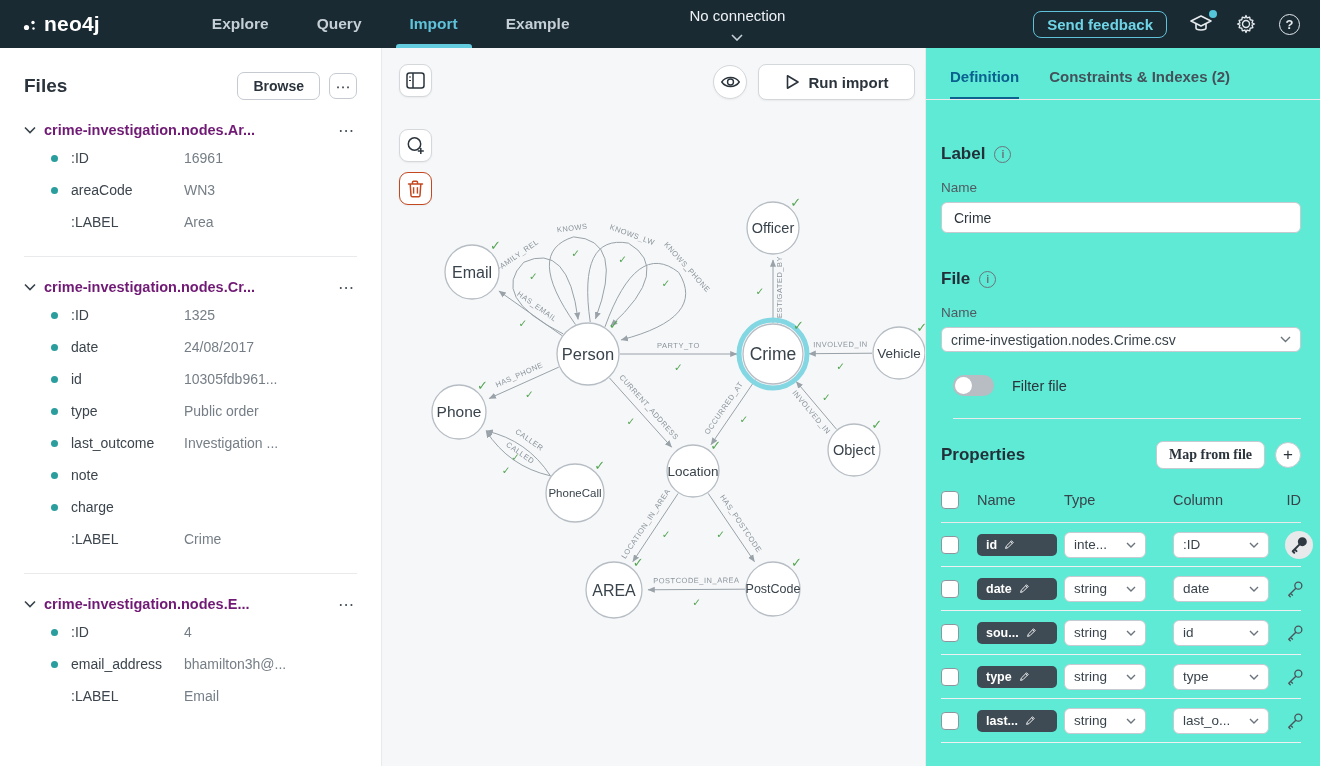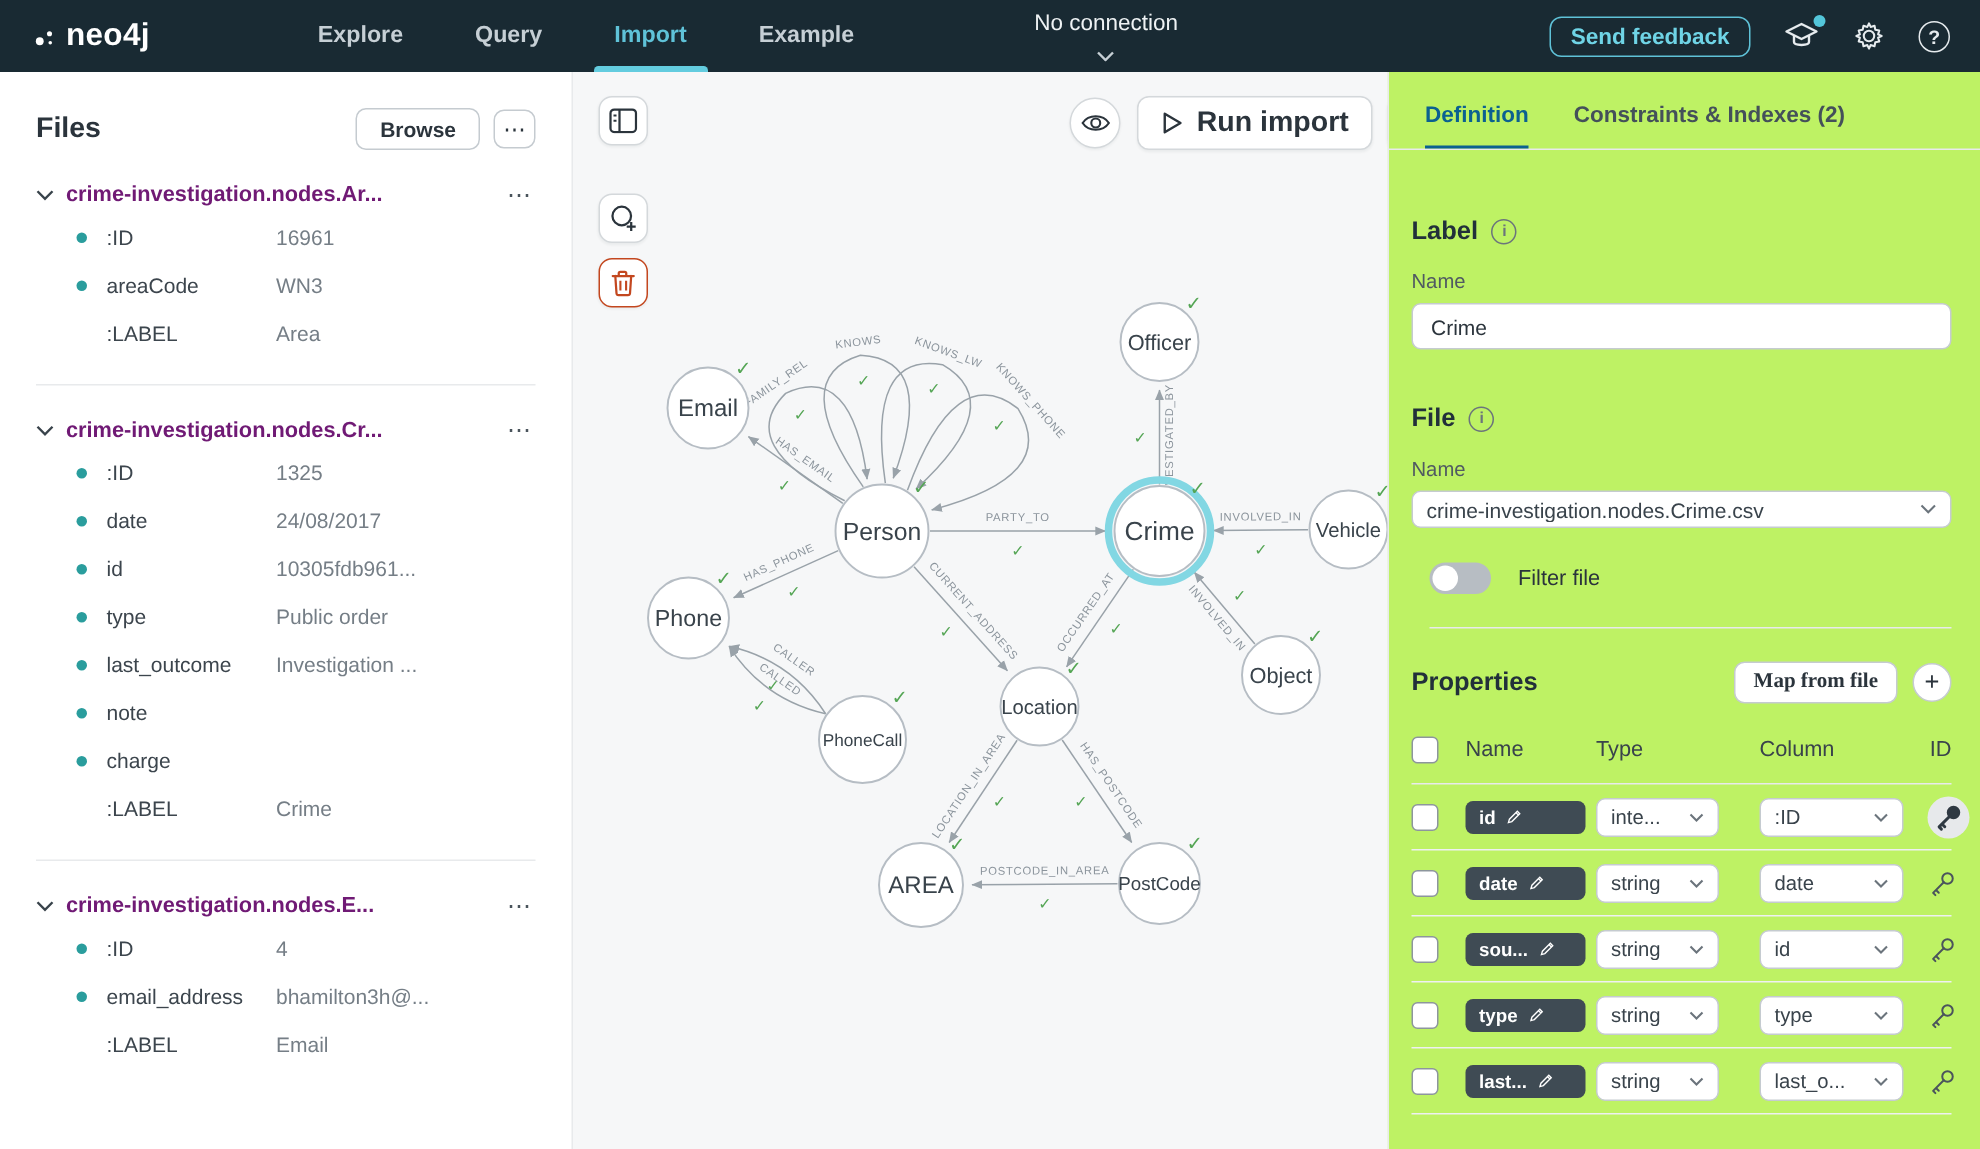--- a/index.html
+++ b/index.html
@@ -22,21 +22,21 @@
     font-size:15px; font-weight:700; padding:4px 13px; font-family:inherit; cursor:pointer; }
   .icon-btn { position:relative; background:none; border:none; cursor:pointer; display:flex; align-items:center; }
   .badge-dot { position:absolute; top:-4px; right:-4px; width:8px; height:8px; border-radius:50%; background:#53c6da; }
   .help-circle { width:21px; height:21px; border:1.7px solid #e6ebee; border-radius:50%; color:#e6ebee;
     font-size:13px; font-weight:700; display:flex; align-items:center; justify-content:center; }
 
   
   .main { display:flex; height:718px; }
   .left-panel { width:382px; background:#fff; border-right:1px solid #e8eaec; padding:0 24px; overflow:hidden; }
   .canvas { flex:1; background:#f6f7f8; position:relative; overflow:hidden; }
-  .right-panel { width:395px; background:#bef264; border-left:1px solid #e8eaec; overflow:hidden; }
+  .right-panel { width:395px; background:#5eead4; border-left:1px solid #e8eaec; overflow:hidden; }
 
   
   .files-header { display:flex; align-items:center; margin-top:24px; }
   .files-title { font-size:19px; font-weight:700; color:#2b343c; flex:1; }
   .browse-btn { border:1px solid #c5cbd0; background:#fff; border-radius:7px; padding:5px 15px;
     font-size:14px; font-weight:700; color:#2b343c; font-family:inherit; cursor:pointer; }
   .mini-more { border:1px solid #c5cbd0; background:#fff; border-radius:7px; width:28px; height:26px;
     margin-left:9px; font-size:15px; color:#2b343c; cursor:pointer; line-height:1; }
   .file-section { padding-top:18px; }
   .file-section + .file-section { border-top:1px solid #e8eaec; margin-top:18px; }
@@ -51,21 +51,21 @@
 
   
   #graph-svg { position:absolute; inset:0; }
   .float-btn { position:absolute; background:#fff; border:1px solid #d4d8db; border-radius:9px;
     display:flex; align-items:center; justify-content:center; cursor:pointer; box-shadow:0 1px 2px rgba(20,30,40,.06); }
   .btn-panel-toggle { left:17px; top:16px; width:33px; height:33px; }
   .btn-add-node { left:17px; top:81px; width:33px; height:33px; }
   .btn-delete { left:17px; top:124px; width:33px; height:33px; border:1.6px solid #c3471f; }
   .btn-eye { left:331px; top:17px; width:34px; height:34px; border-radius:50%; }
   .btn-run { left:376px; top:16px; height:36px; width:157px; border-radius:8px; gap:9px;
-    font-size:19px; font-weight:700; color:#2b343c; font-family:inherit; }
+    font-size:15px; font-weight:700; color:#2b343c; font-family:inherit; }
   .btn-more { left:543px; top:16px; width:35px; height:36px; border-radius:8px; font-size:16px; color:#2b343c; }
 
   
   .tabs { display:flex; gap:30px; padding:0 24px; border-bottom:1px solid #e8eaec; height:52px; align-items:flex-end; }
   .tab { font-size:15px; font-weight:700; color:#44505a; padding-bottom:14px; position:relative; cursor:pointer; }
   .tab.active { color:#0b6190; }
   .tab.active::after { content:""; position:absolute; left:0; right:0; bottom:0; height:2.5px; background:#0b6190; }
   .rp-body { padding:0 19px 0 15px; }
   .sec-title { display:flex; align-items:center; gap:9px; font-size:17px; font-weight:700; color:#22303a; }
   .info-i { width:17px; height:17px; border:1.3px solid #6b747c; border-radius:50%; color:#6b747c;

